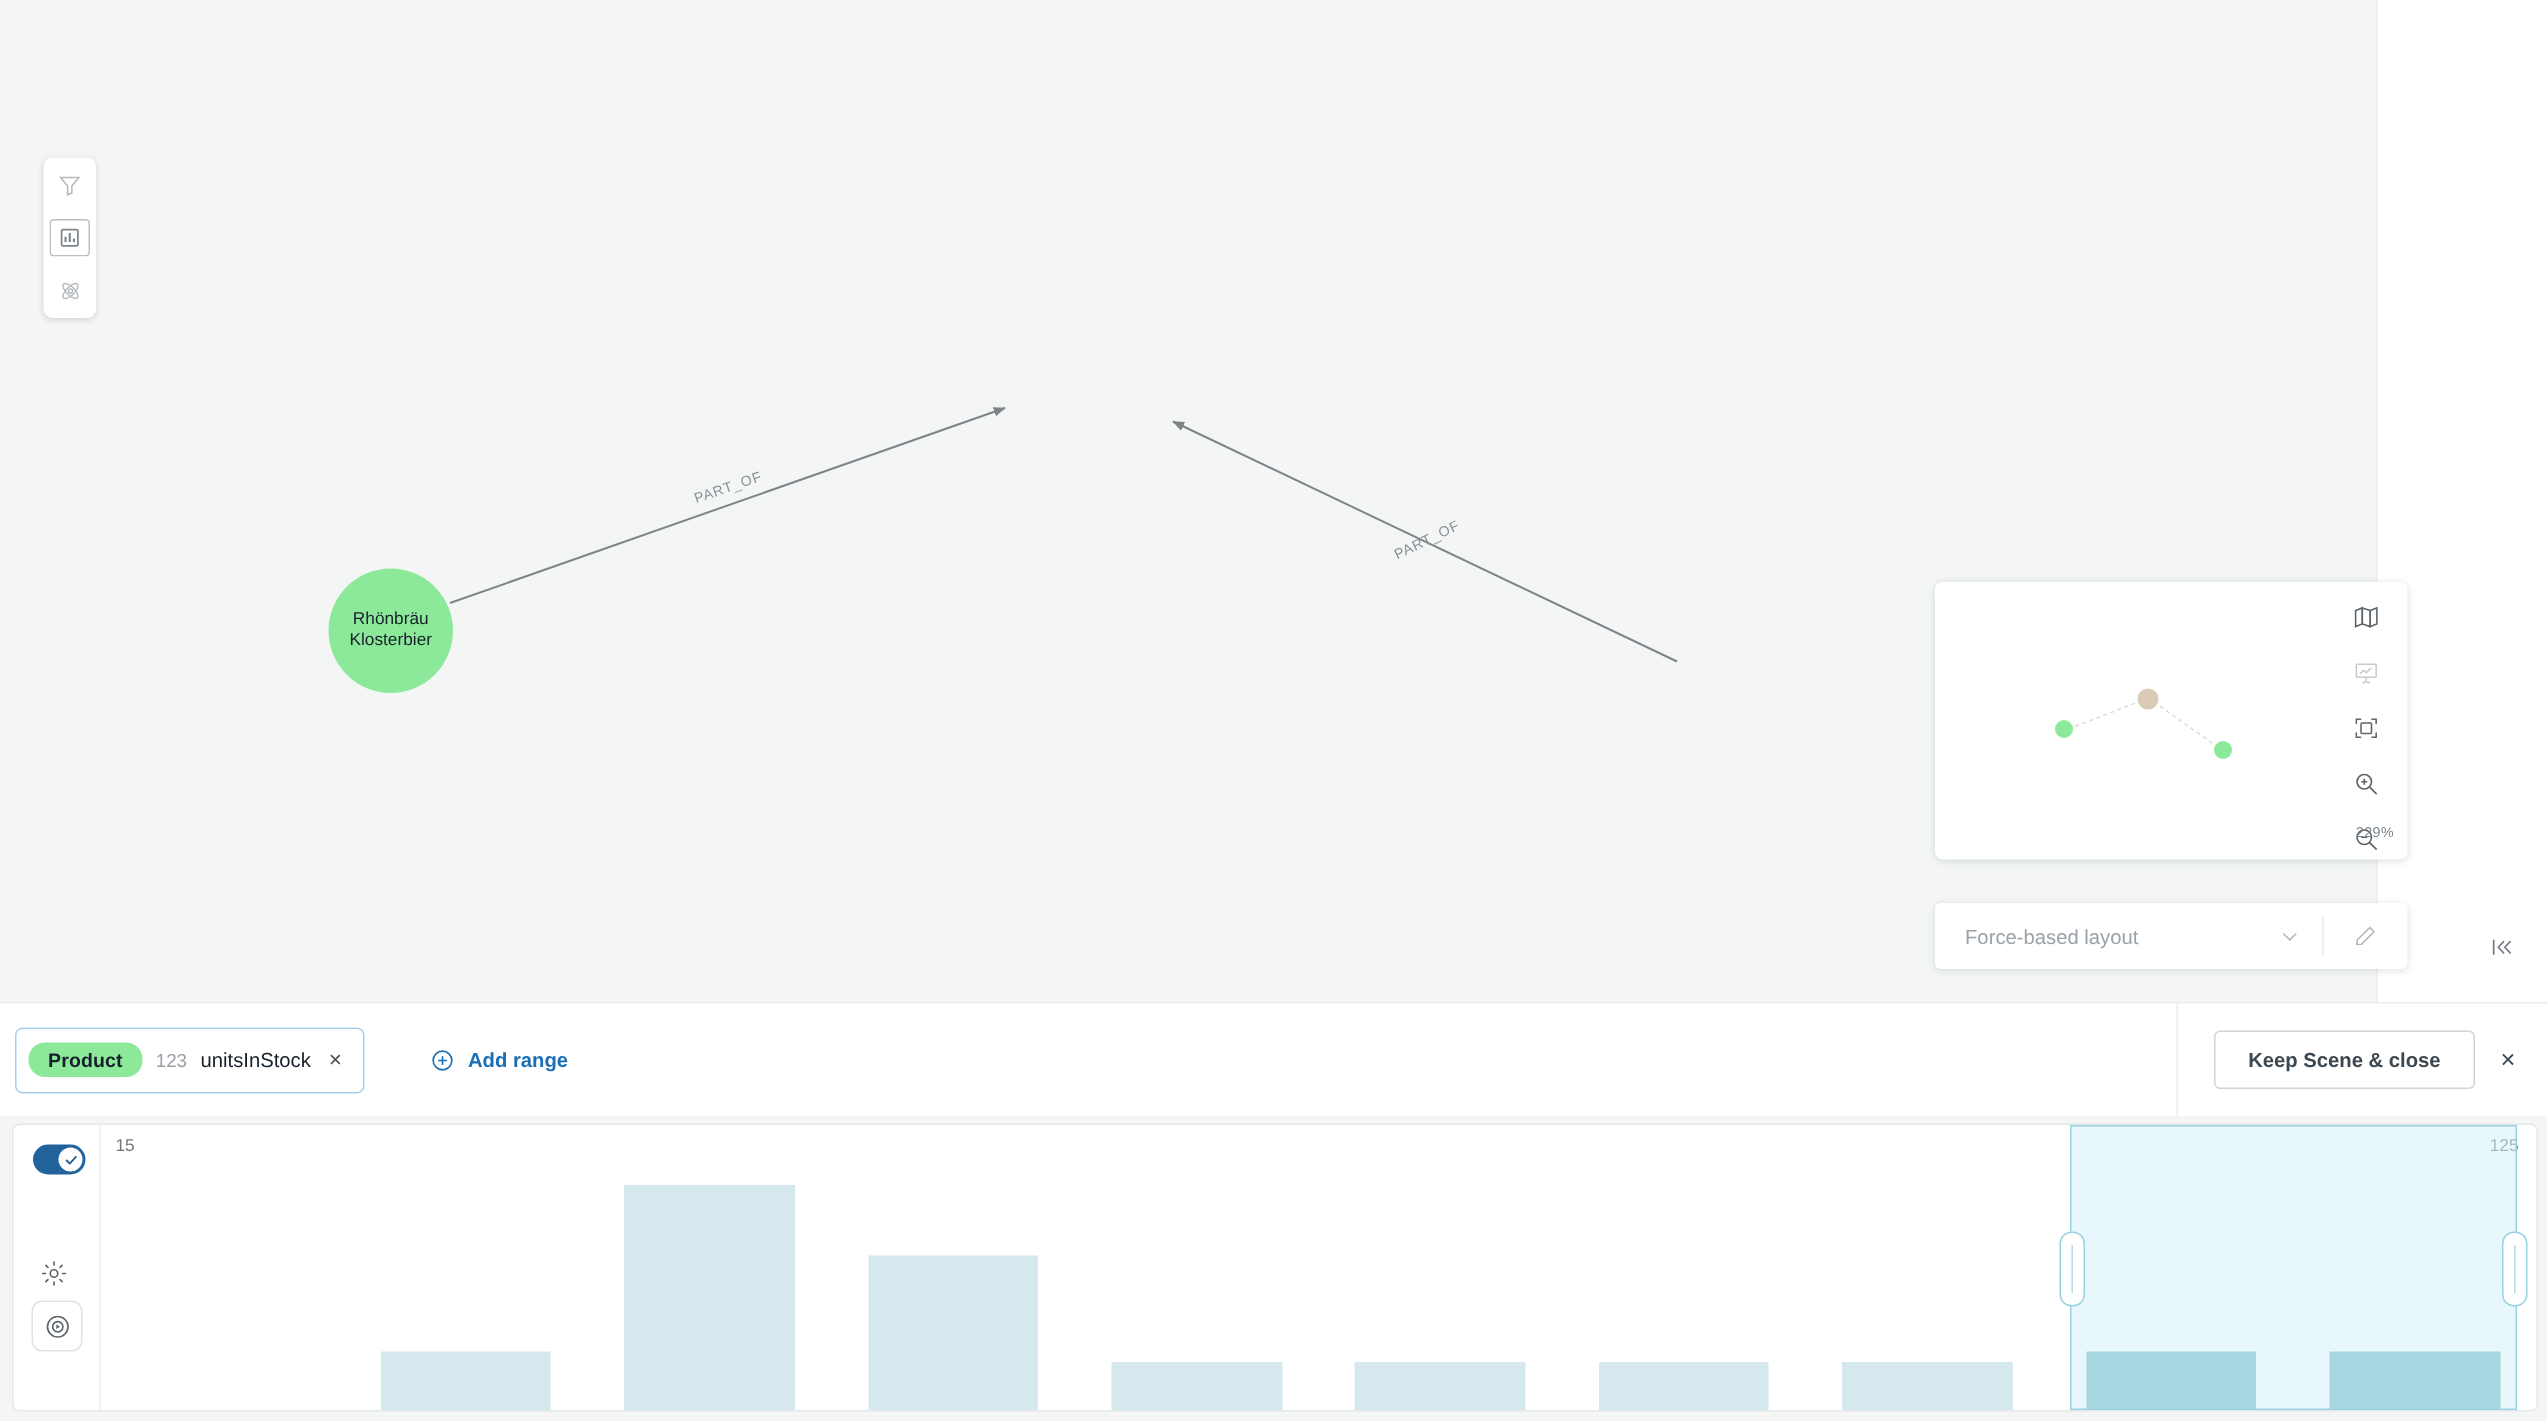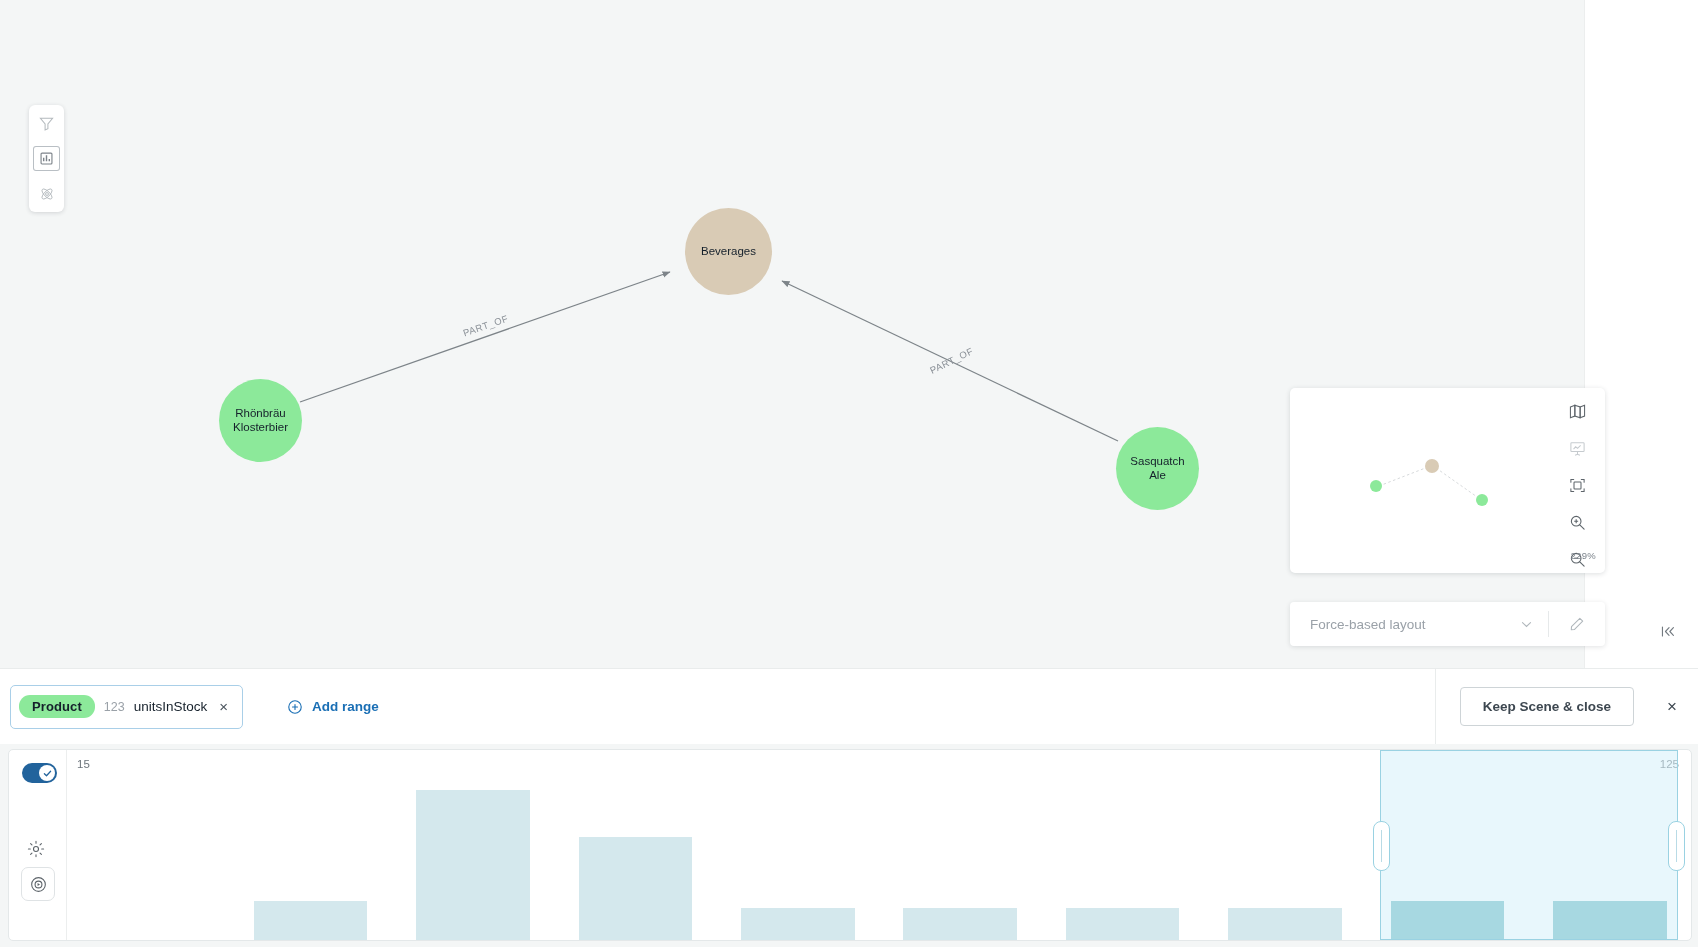--- a/index.html
+++ b/index.html
@@ -112,21 +112,21 @@
   .chip-num{color:#9aa1a8;font-size:12.5px;}
   .chip-prop{color:#15202b;font-size:13.5px;}
   .chip-x{color:#4b555e;font-size:15px;line-height:1;padding:2px 3px;cursor:pointer;}
 
   .add-range{
     display:flex;align-items:center;gap:9px;margin-left:44px;cursor:pointer;
     color:#1a6fb5;font-weight:bold;font-size:13.5px;
   }
   .filter-spacer{flex:1;}
   .filter-right{
-    display:flex;align-items:center;gap:30px;height:100%;
+    display:flex;align-items:center;gap:14px;height:100%;
     border-left:1px solid #e9ecec;padding:0 18px 0 24px;
   }
   .keep-btn{
     border:1px solid #ced4d7;border-radius:4px;background:#fff;
     color:#3d4750;font-weight:bold;font-size:13.5px;
     padding:11px 22px;cursor:pointer;white-space:nowrap;
   }
   .close-x{color:#3d4750;font-size:17px;cursor:pointer;line-height:1;padding:3px;}
 
   
@@ -190,26 +190,20 @@
         <marker id="arrow" markerWidth="9" markerHeight="9" refX="7.5" refY="3.2" orient="auto" markerUnits="userSpaceOnUse">
           <path d="M0,0 L8,3.2 L0,6.4 z" fill="#7d8489"></path>
         </marker>
       </defs>
       <line x1="300" y1="402" x2="670" y2="272" stroke="#7d8489" stroke-width="1.3" marker-end="url(#arrow)"></line>
       <line x1="1118" y1="441" x2="782" y2="281" stroke="#7d8489" stroke-width="1.3" marker-end="url(#arrow)"></line>
     </svg>
 
     <div class="node" style="left:219px;top:379px;width:83px;height:83px;background:#8ce99a;">
       <span>Rhönbräu Klosterbier</span>
-    </div>
-    <div class="node" style="left:685px;top:208px;width:87px;height:87px;background:#d9cbb5;">
-      <span>Beverages</span>
-    </div>
-    <div class="node" style="left:1116px;top:427px;width:83px;height:83px;background:#8ce99a;">
-      <span>Sasquatch Ale</span>
     </div>
 
     <div class="edge-label" style="left:462px;top:320px;transform:rotate(-19deg);">PART_OF</div>
     <div class="edge-label" style="left:928px;top:355px;transform:rotate(-26deg);">PART_OF</div>
 
     <div class="tool-palette">
       <div class="tool-btn">
         <svg width="15" height="15" viewBox="0 0 16 16" fill="none" stroke="#b3b9bd" stroke-width="1.1">
           <path d="M1.5 2.5h13l-5 6v5l-3 1.3v-6.3z"></path>
         </svg>

